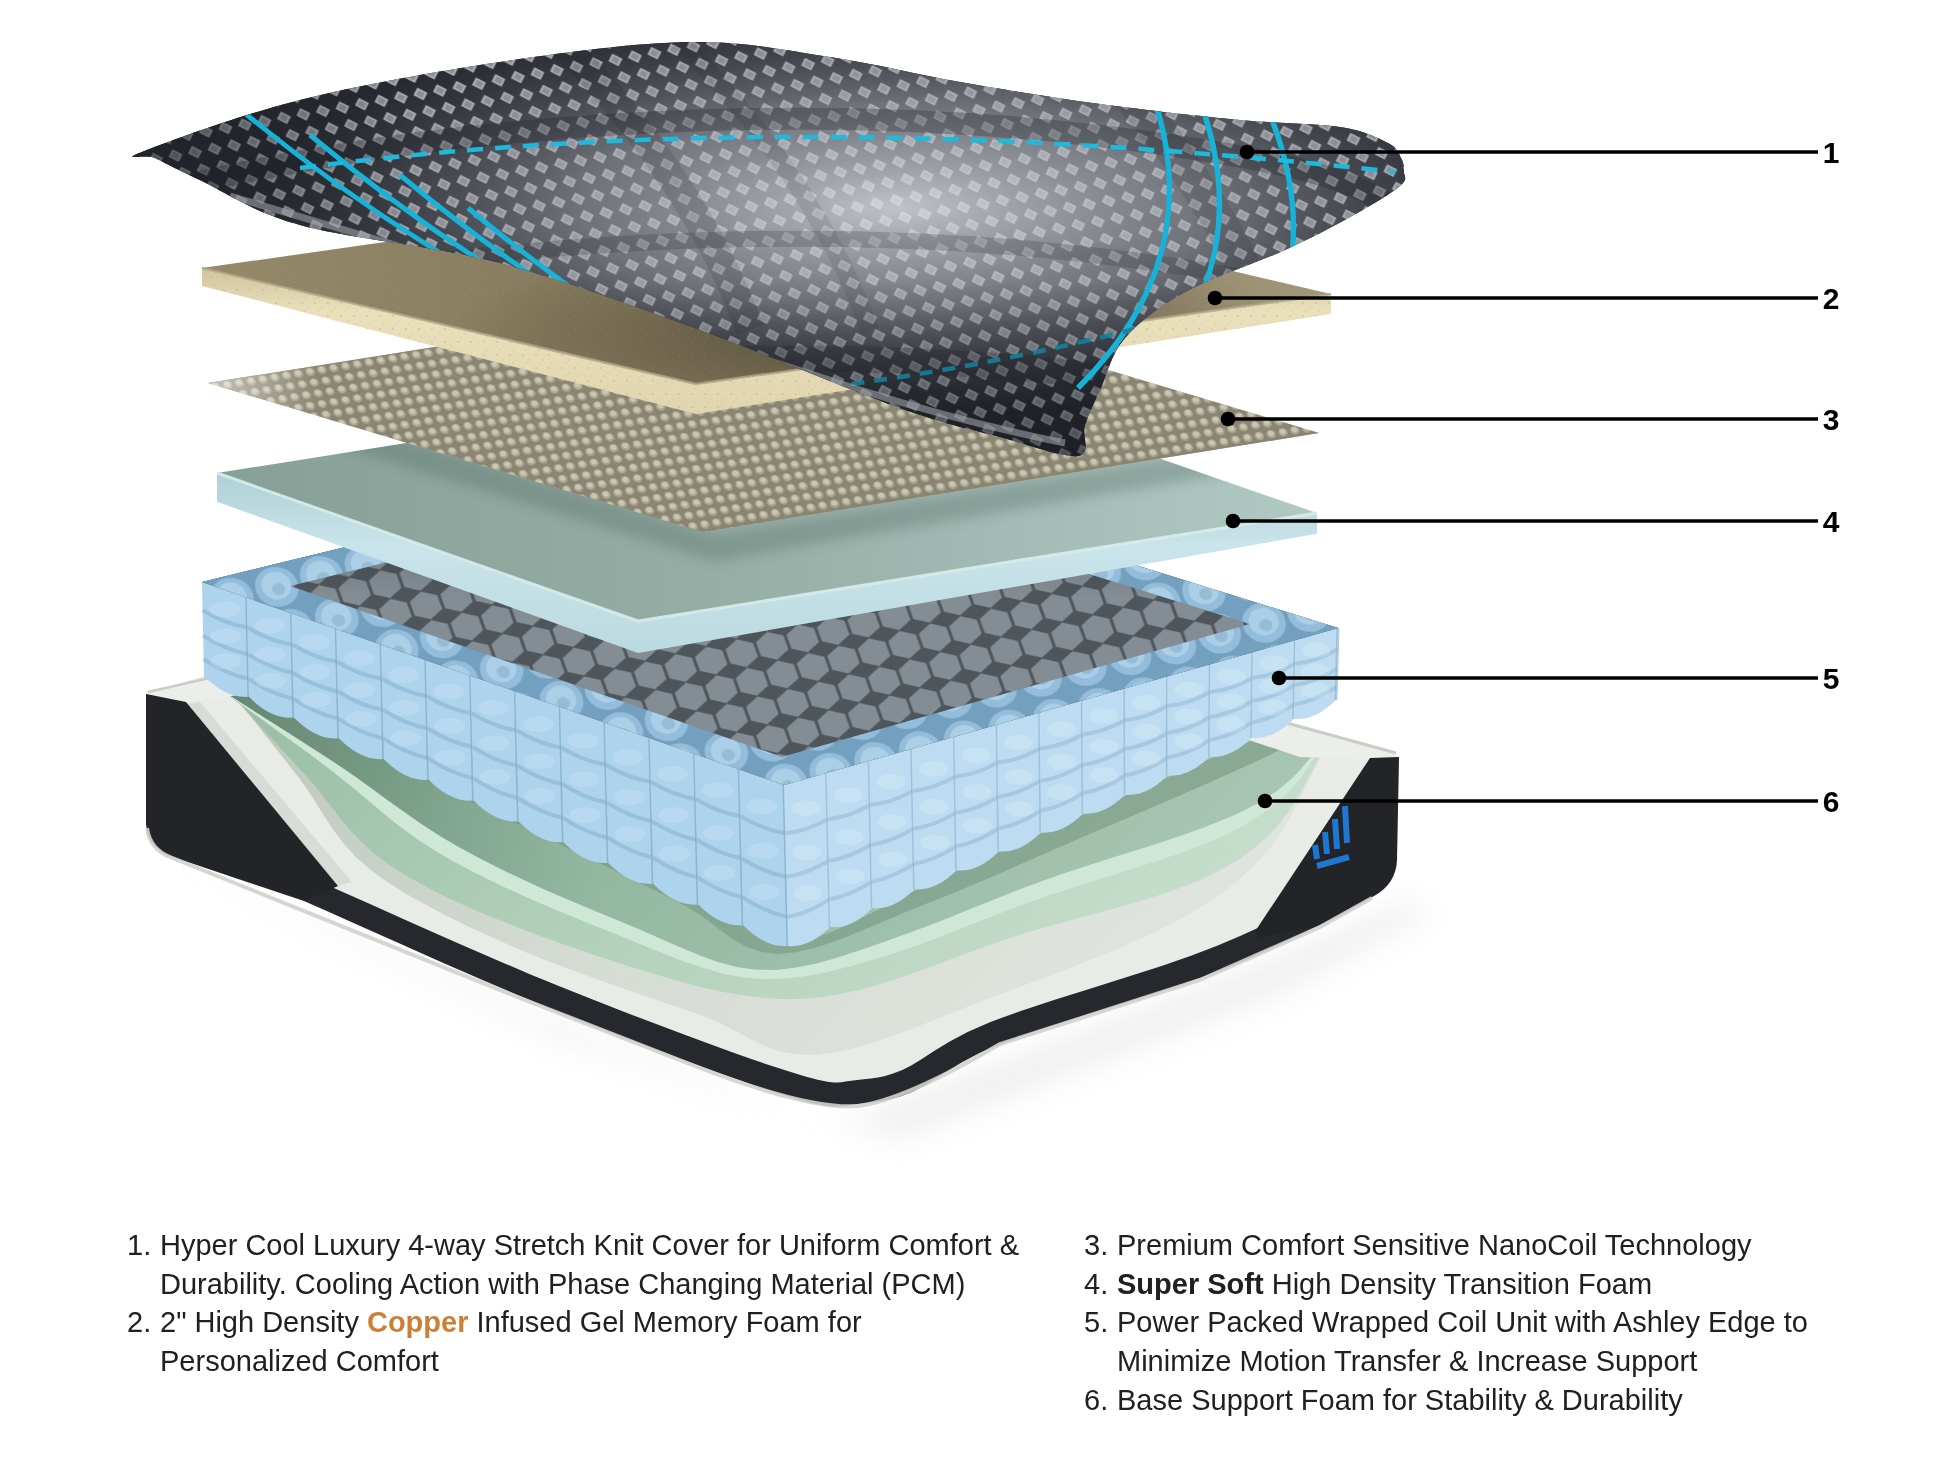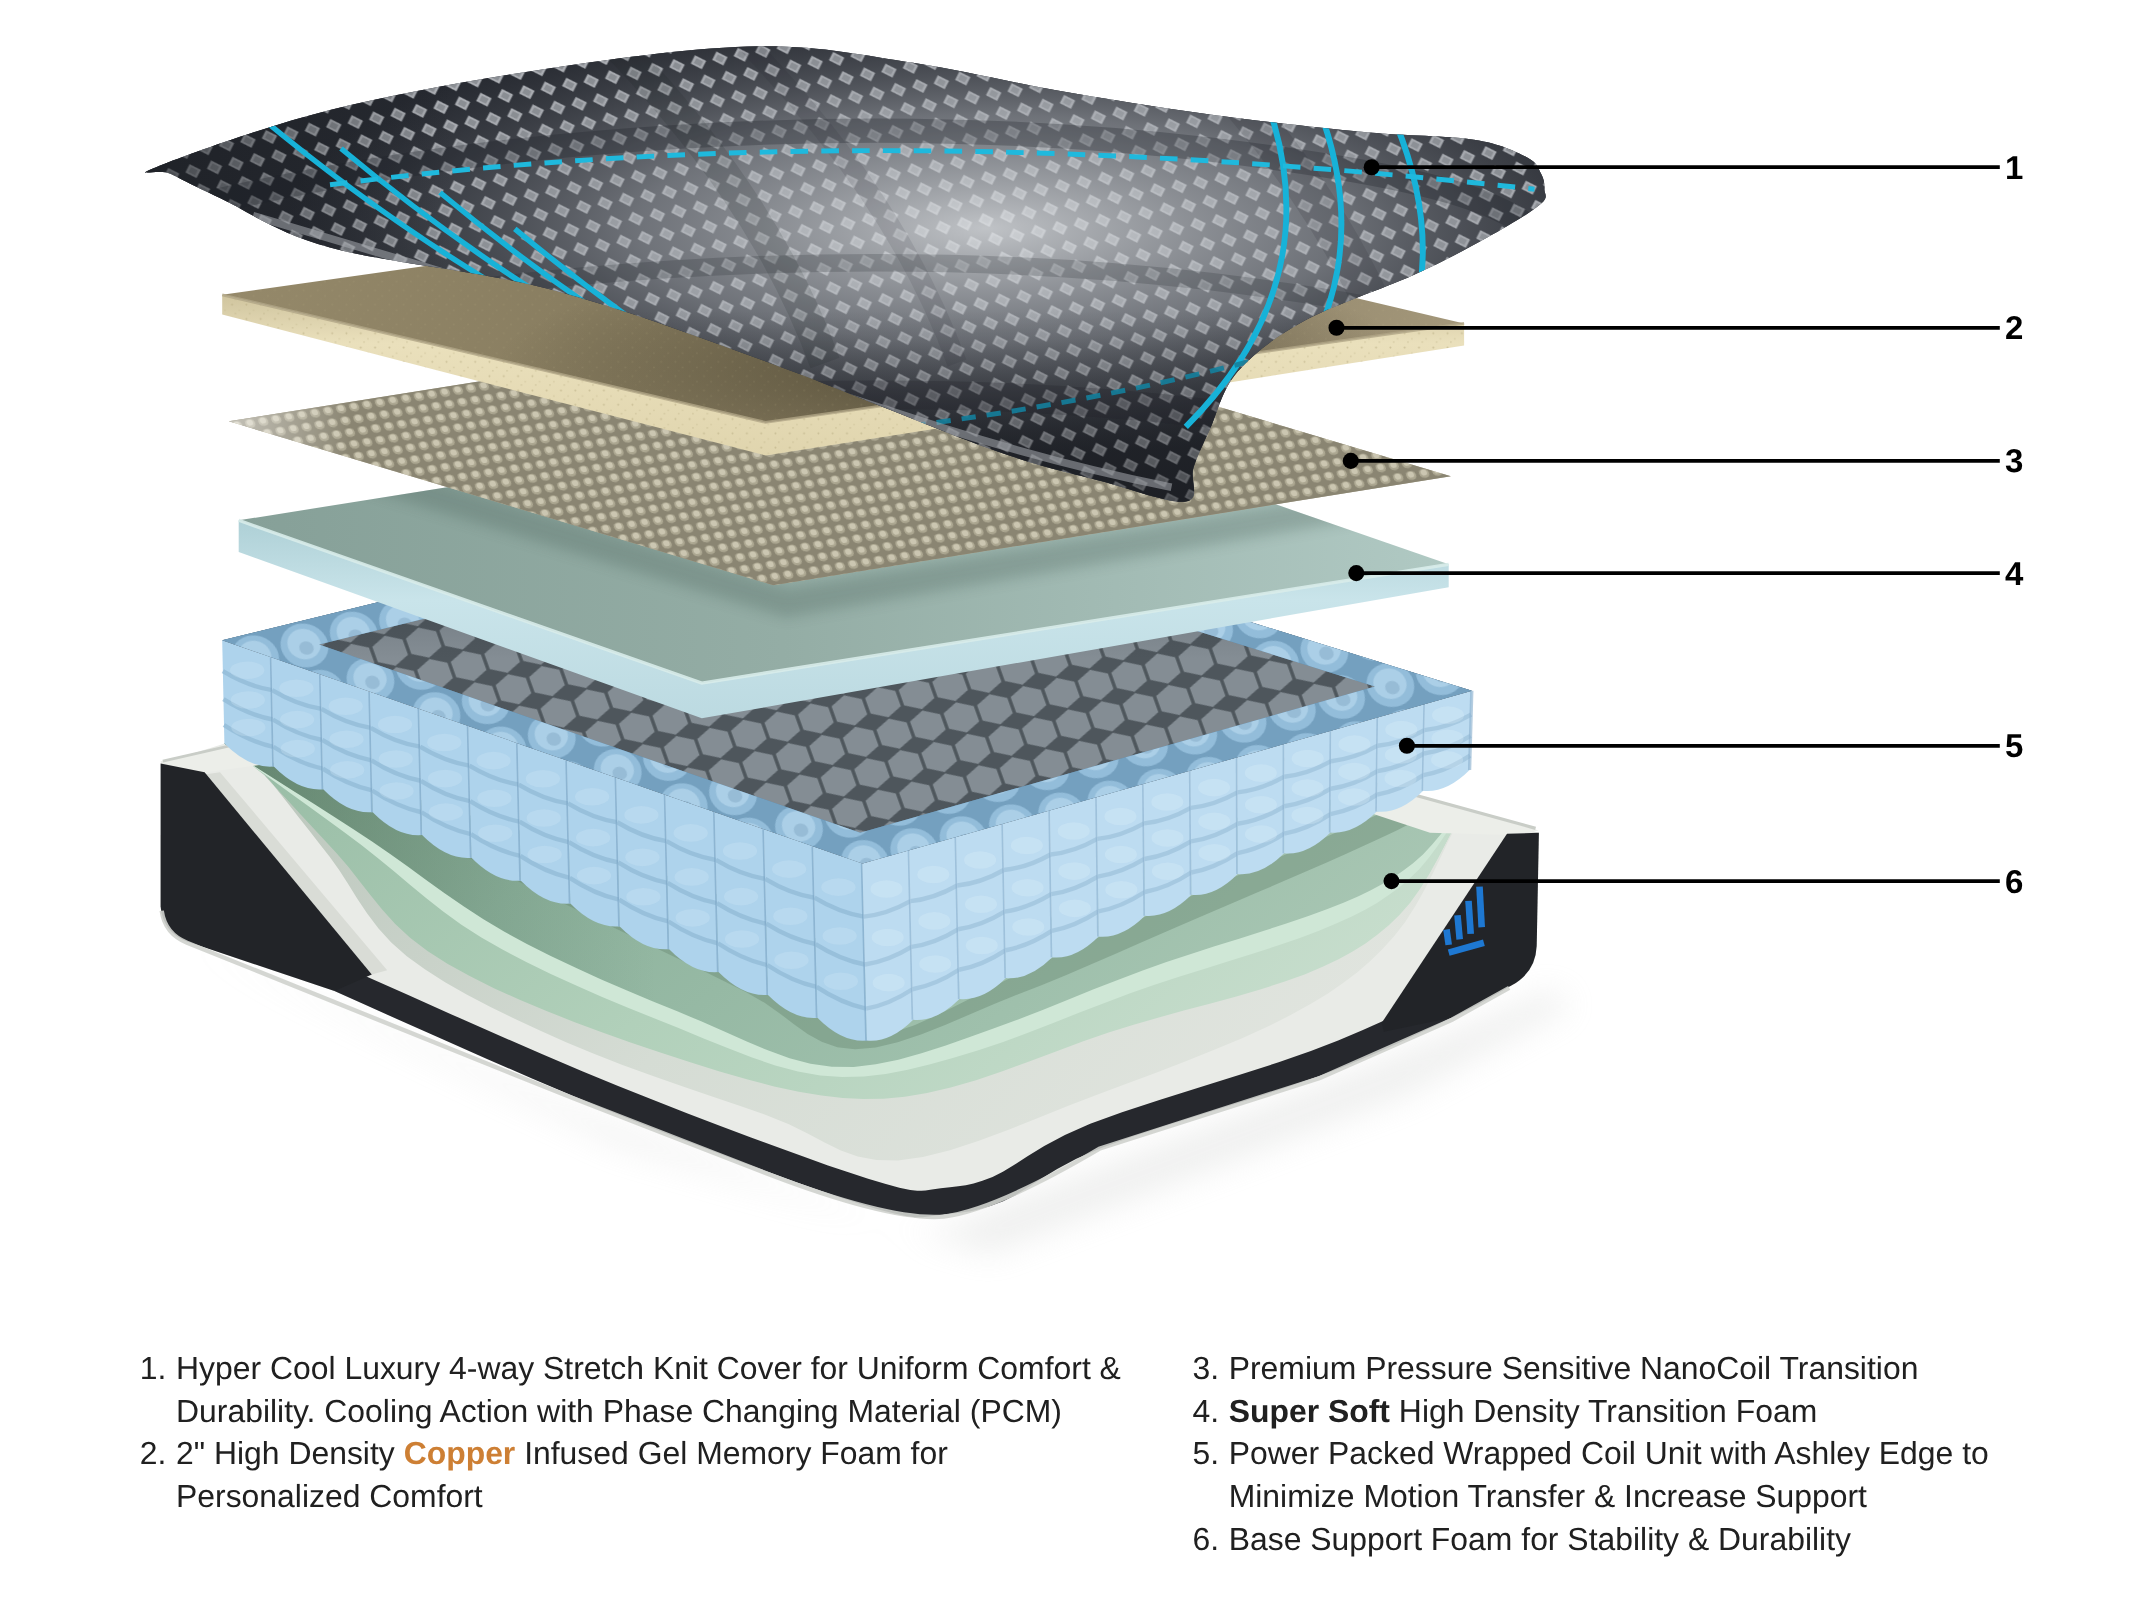--- a/index.html
+++ b/index.html
@@ -435,21 +435,21 @@
           <span class="txt">Hyper Cool Luxury 4-way Stretch Knit Cover for Uniform Comfort &amp;<br>Durability. Cooling Action with Phase Changing Material (PCM)</span>
         </div>
  <div class="item">
           <span class="num">2.</span>
           <span class="txt">2" High Density <b class="copper">Copper</b> Infused Gel Memory Foam for<br>Personalized Comfort</span>
         </div>
 </div>
 <div class="col" style="left:1084px; width:860px;">
  <div class="item">
           <span class="num">3.</span>
-          <span class="txt">Premium Pressure Sensitive NanoCoil Transition</span>
+          <span class="txt">Premium Comfort Sensitive NanoCoil Technology</span>
         </div>
  <div class="item">
           <span class="num">4.</span>
           <span class="txt"><b>Super Soft</b> High Density Transition Foam</span>
         </div>
  <div class="item">
           <span class="num">5.</span>
           <span class="txt">Power Packed Wrapped Coil Unit with Ashley Edge to<br>Minimize Motion Transfer &amp; Increase Support</span>
         </div>
  <div class="item">

